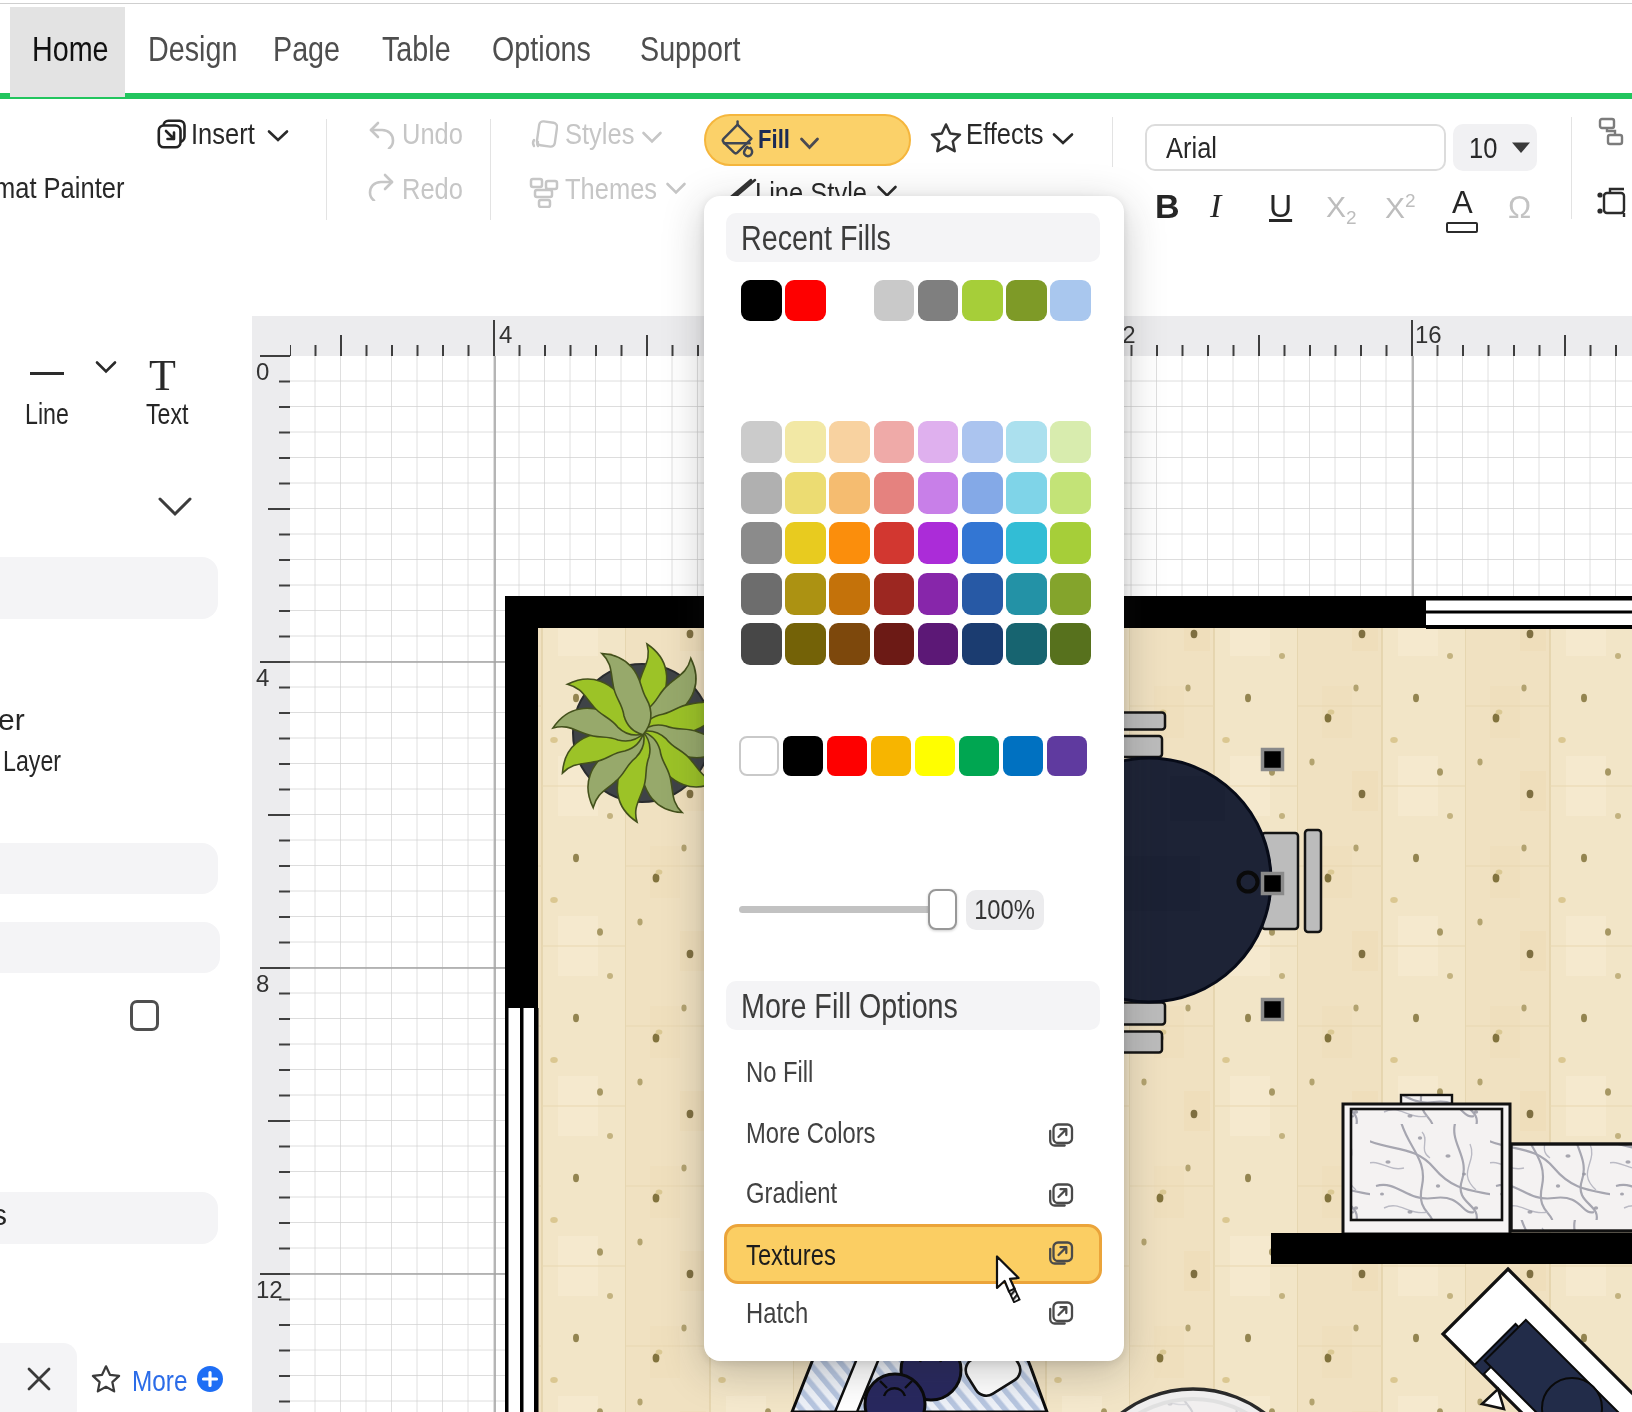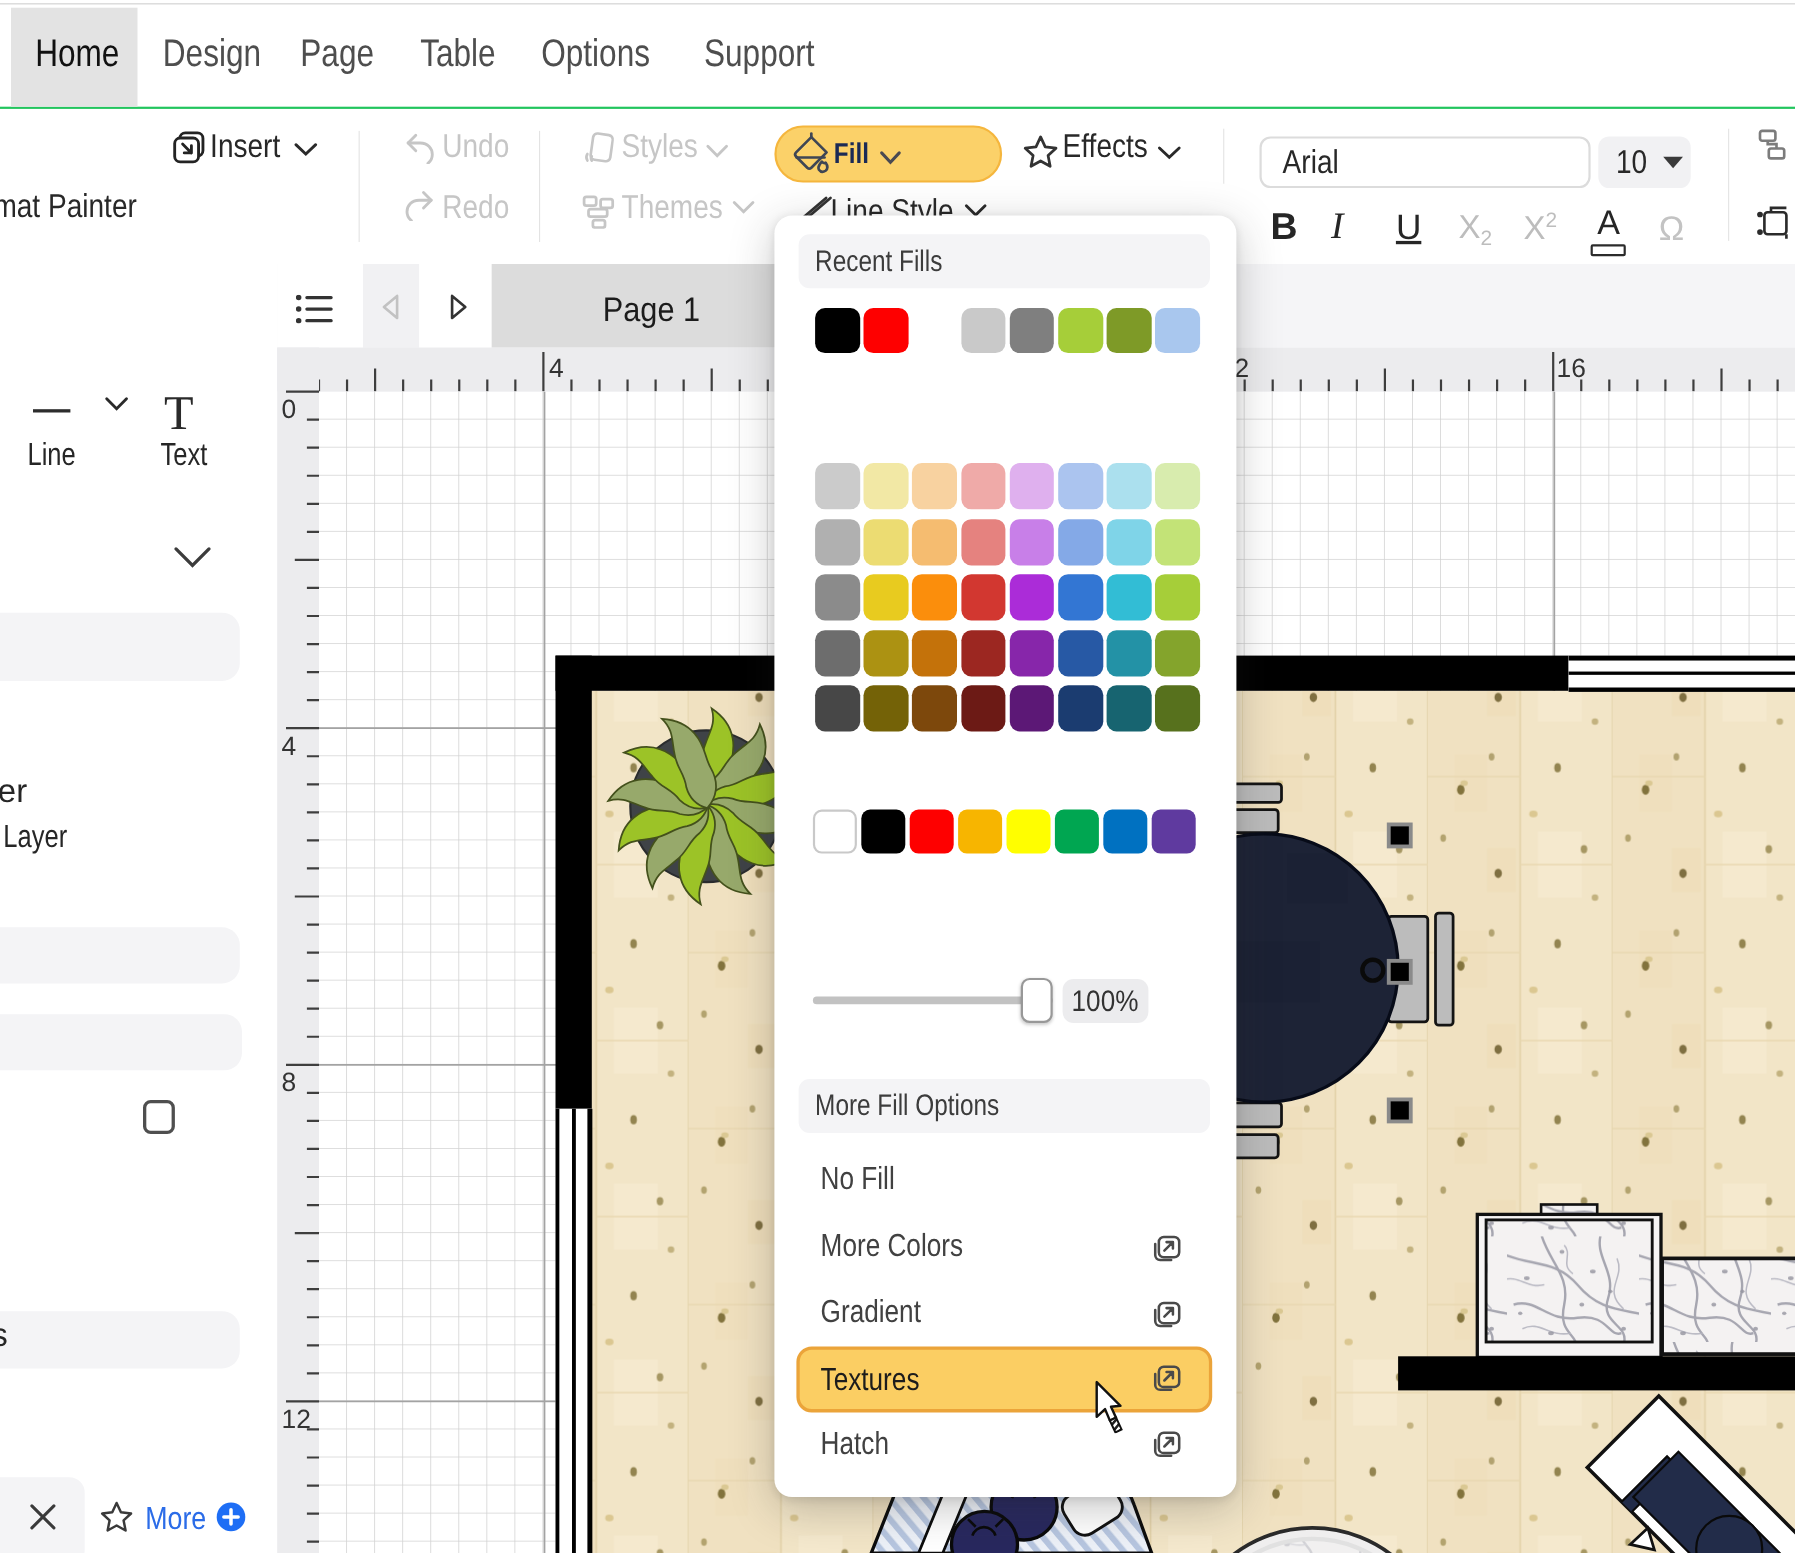--- a/index.html
+++ b/index.html
@@ -1,40 +1,40 @@
 <!DOCTYPE html>
 <html><head>
 <meta charset="utf-8">
 <style>
 *{margin:0;padding:0;box-sizing:border-box}
 html,body{width:1632px;height:1412px;background:#fff;font-family:"Liberation Sans",sans-serif}
 #root{position:relative;width:1632px;height:1412px;overflow:hidden;background:#fff}
 .abs{position:absolute}
 
-#tabbar{position:absolute;left:0;top:0;width:1632px;height:99px;background:#fff;border-bottom:2px solid #22c55e}
+#tabbar{position:absolute;left:0;top:0;width:1632px;height:99px;background:#fff;border-bottom:6px solid #22c55e}
 #tabbar .topline{position:absolute;left:0;top:3px;width:1632px;height:1px;background:#cfcfcf}
 #hometab{position:absolute;left:10px;top:7px;width:115px;height:90px;background:#e3e3e3}
 .tab{position:absolute;top:0;height:97px;line-height:97px;font-size:35px;color:#4e4e4e;transform:scaleX(.82);transform-origin:0 50%}
 
 #toolbar{position:absolute;left:0;top:101px;width:1632px;height:139px;background:#fff}
 .tlabel{position:absolute;font-size:30px;color:#282828;white-space:nowrap;transform:scaleX(.85);transform-origin:0 50%}
 .gray{color:#c6c6c6}
 .vsep{position:absolute;width:1px;background:#e3e3e3}
 
 #leftpanel{position:absolute;left:0;top:240px;width:252px;height:1172px;background:#fff}
 .gbox{position:absolute;background:#f4f4f6;border-radius:16px}
 
 #pagebar{position:absolute;left:252px;top:240px;width:1380px;height:76px;background:#f5f5f7}
 #hruler{position:absolute;left:252px;top:316px;width:1380px;height:40px;background:#ececee}
 #vruler{position:absolute;left:252px;top:316px;width:38px;height:1096px;background:#ececee}
 
 #canvas{position:absolute;left:290px;top:356px}
 
 #fillpanel{position:absolute;left:704px;top:196px;width:420px;height:1165px;background:#fff;border-radius:16px;box-shadow:0 10px 40px rgba(40,40,40,.25),0 2px 8px rgba(0,0,0,.10)}
-.phead{position:absolute;left:22px;width:374px;height:49px;background:#f4f4f6;border-radius:10px;font-size:27px;color:#3c3c3c;line-height:49px;padding-left:15px}
+.phead{position:absolute;left:22px;width:374px;height:49px;background:#f4f4f6;border-radius:10px;font-size:35px;color:#3c3c3c;line-height:49px;padding-left:15px}
 .phead span,.mitem span{display:inline-block;transform:scaleX(.82);transform-origin:0 50%}
 .sw{position:absolute;border-radius:8px}
 .mitem{position:absolute;left:42px;font-size:29px;color:#414141}
 .micon{position:absolute;left:343px;width:28px;height:28px}
 </style>
 </head>
 <body>
 <div id="root">
   <div id="tabbar">
     <div class="topline"></div>
@@ -165,41 +165,20 @@
         <path d="M3 3 L23 23 M23 3 L3 23"></path>
       </svg>
     <svg class="abs" style="left:91px;top:1124px" width="30" height="30" viewBox="0 0 32 32" fill="none" stroke="#3a3a3a" stroke-width="2.4" stroke-linejoin="round">
         <path d="M16 2.5 L20.2 11.5 L30 12.7 L22.8 19.4 L24.7 29.2 L16 24.3 L7.3 29.2 L9.2 19.4 L2 12.7 L11.8 11.5 Z"></path>
       </svg>
     <div class="abs" style="left:132px;top:1125px;font-size:29px;color:#2b6ce8;transform:scaleX(.84);transform-origin:0 50%">More</div>
     <svg class="abs" style="left:196px;top:1125px" width="28" height="28" viewBox="0 0 28 28">
         <circle cx="14" cy="14" r="13" fill="#1e6ef5"></circle>
         <path d="M14 7.5 V20.5 M7.5 14 H20.5" stroke="#fff" stroke-width="3.2" stroke-linecap="round"></path>
       </svg>
-  </div>
-  <div id="pagebar">
-    <div class="abs" style="left:0;top:0;width:78px;height:76px;background:#fff"></div>
-    <svg class="abs" style="left:17px;top:28px" width="34" height="26" viewBox="0 0 34 26">
-        <g stroke="#333" stroke-width="3" stroke-linecap="round">
-          <path d="M10 2.5 H32 M10 13 H32 M10 23.5 H32"></path>
-        </g>
-        <circle cx="2.5" cy="2.5" r="2.5" fill="#333"></circle>
-        <circle cx="2.5" cy="13" r="2.5" fill="#333"></circle>
-        <circle cx="2.5" cy="23.5" r="2.5" fill="#333"></circle>
-      </svg>
-    <div class="abs" style="left:78px;top:0;width:51px;height:76px;background:#f1f1f3"></div>
-    <svg class="abs" style="left:94px;top:27px" width="18" height="24" viewBox="0 0 18 24" fill="none" stroke="#c2c2c2" stroke-width="2.4" stroke-linejoin="round">
-        <path d="M15 2 L3 12 L15 22 Z"></path>
-      </svg>
-    <div class="abs" style="left:129px;top:0;width:66px;height:76px;background:#fff"></div>
-    <svg class="abs" style="left:156px;top:27px" width="18" height="24" viewBox="0 0 18 24" fill="none" stroke="#333" stroke-width="2.4" stroke-linejoin="round">
-        <path d="M3 2 L15 12 L3 22 Z"></path>
-      </svg>
-    <div class="abs" style="left:195px;top:0;width:278px;height:76px;background:#dcdcdc"></div>
-    <div class="abs" style="left:296px;top:24px;font-size:31px;color:#1c1c1c;transform:scaleX(.9);transform-origin:0 50%">Page 1</div>
   </div>
   <div id="hruler">
     <svg width="1380" height="40" viewBox="0 0 1380 40">
       <g stroke="#3e3e3e" stroke-width="2">
         <g id="hsmall">
             <line x1="38" y1="29" x2="38" y2="40"></line>
             <line x1="63.5" y1="29" x2="63.5" y2="40"></line>
             <line x1="89" y1="19" x2="89" y2="40"></line>
             <line x1="114.5" y1="29" x2="114.5" y2="40"></line>
             <line x1="140" y1="29" x2="140" y2="40"></line>

